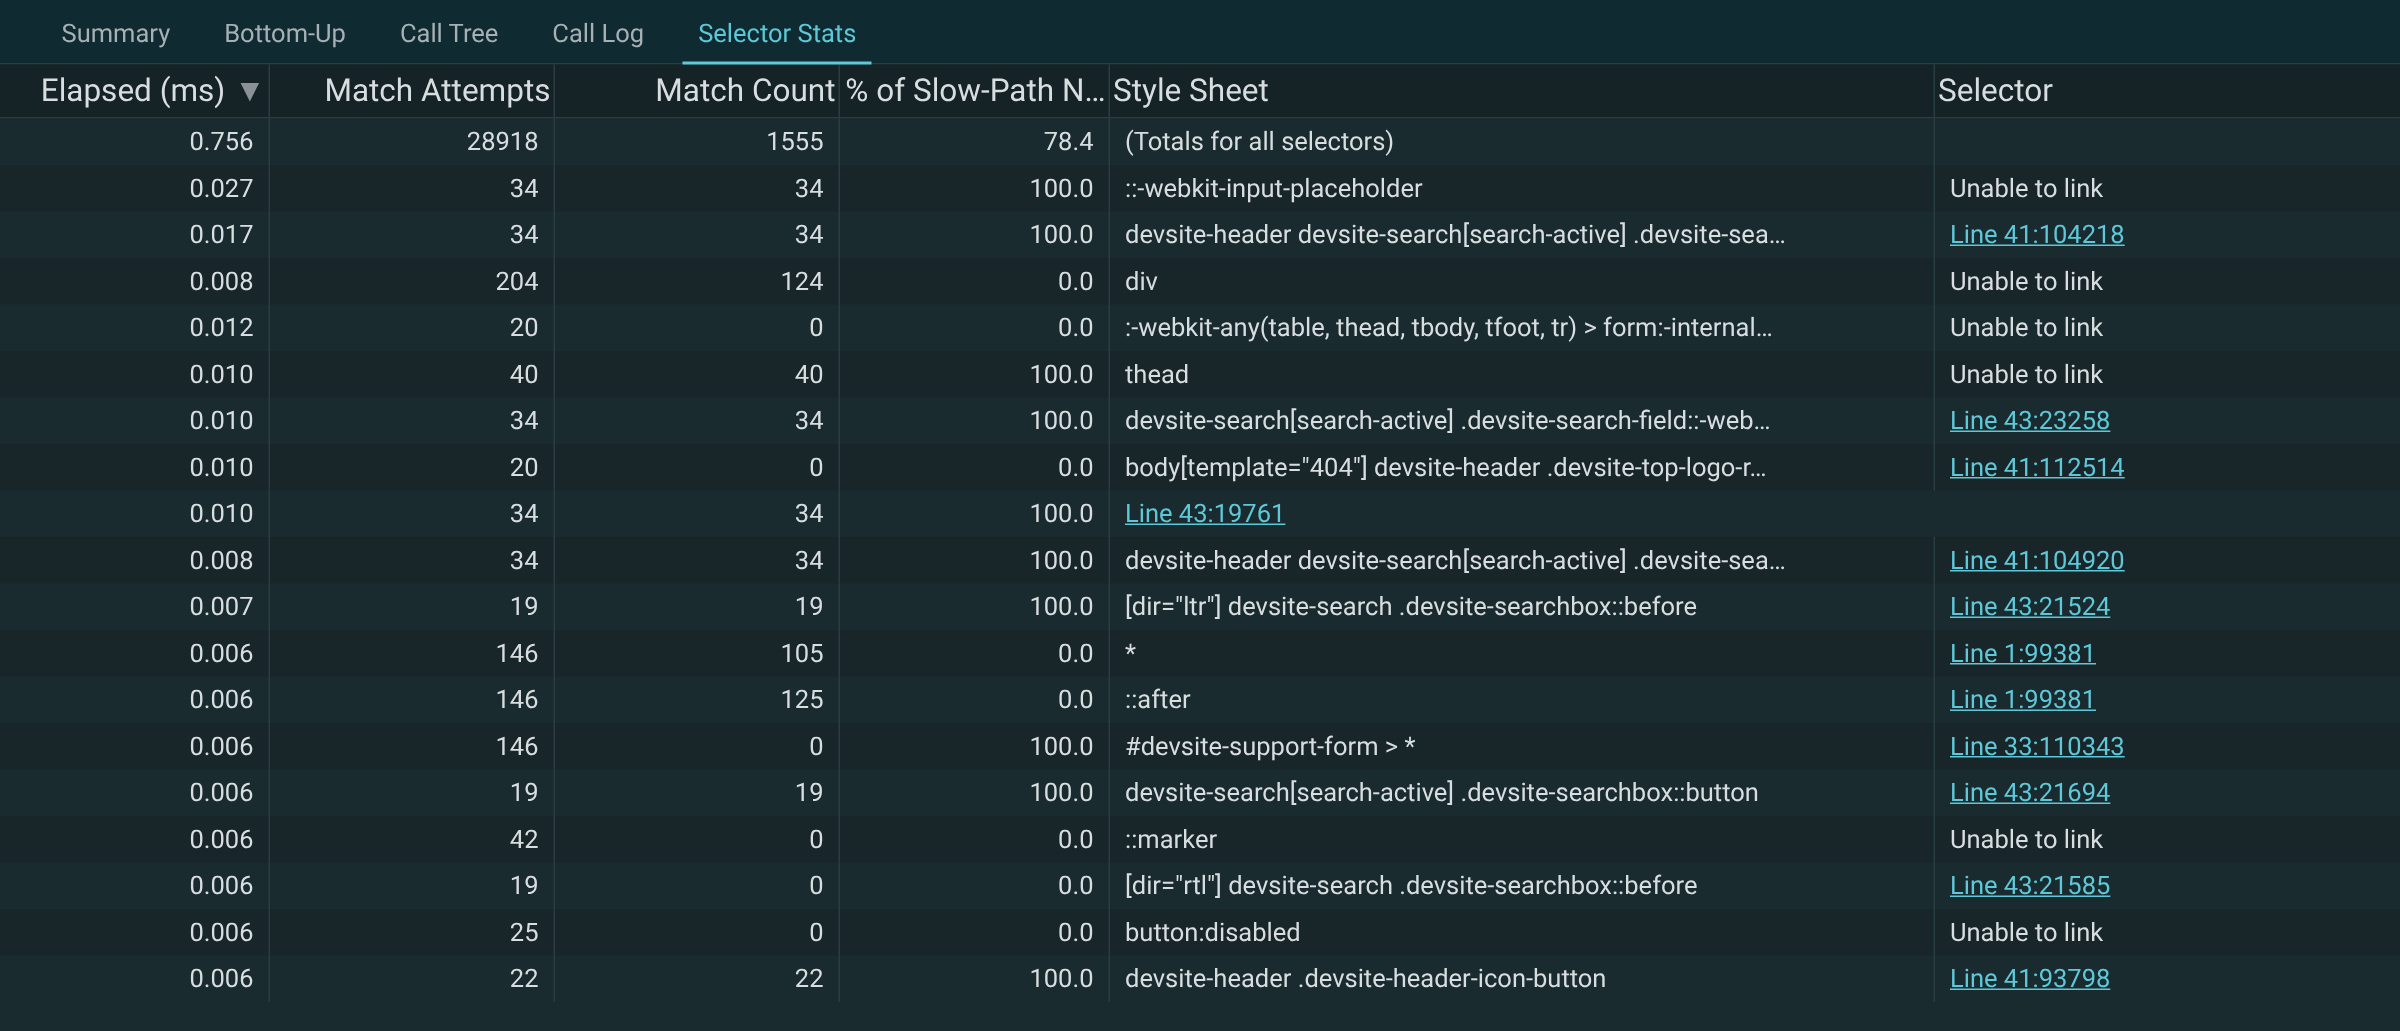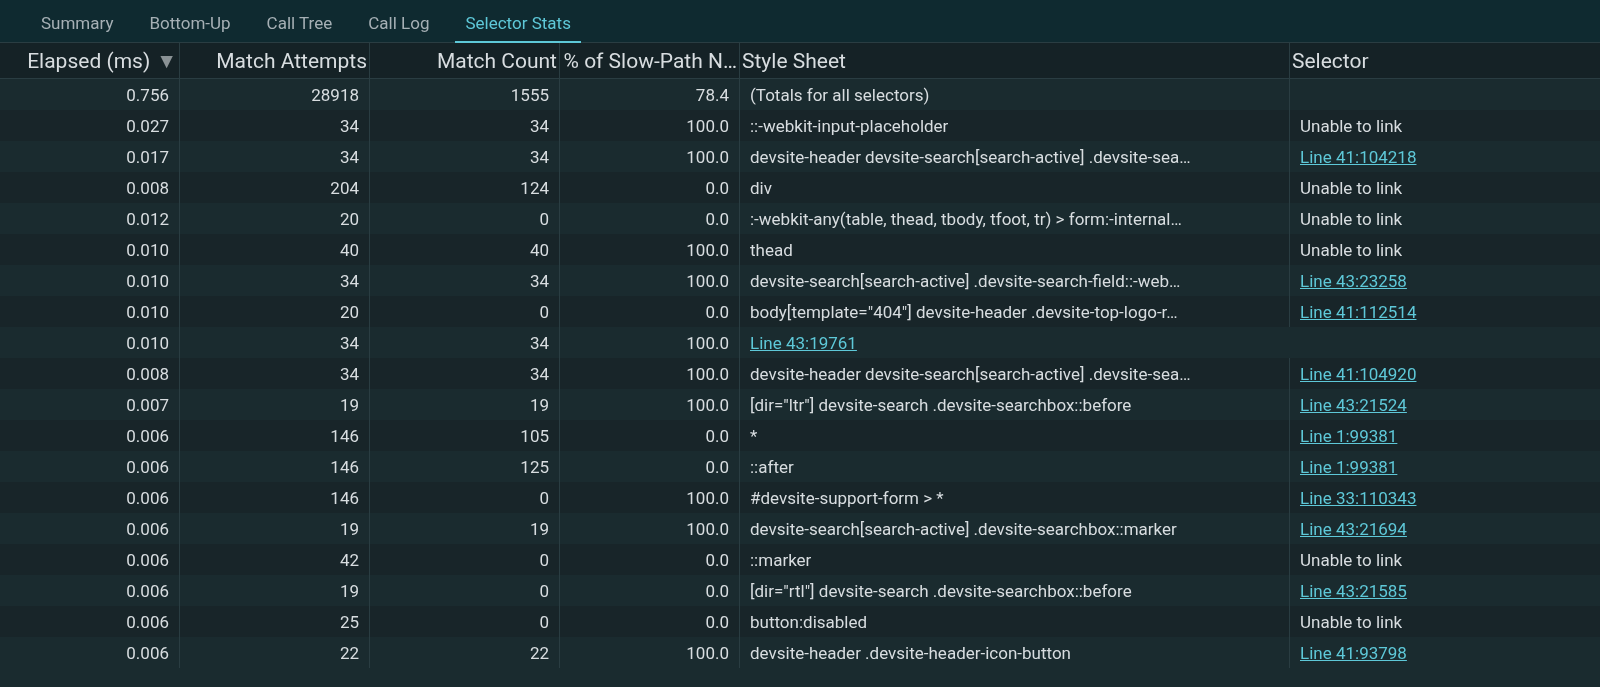--- a/index.html
+++ b/index.html
@@ -268,21 +268,21 @@
         <div class="td text">#devsite-support-form &gt; *</div>
         <div class="td text">
           <span class="link">Line 33:110343</span>
         </div>
       </div>
       <div class="trow">
         <div class="td num">0.006</div>
         <div class="td num">19</div>
         <div class="td num">19</div>
         <div class="td num">100.0</div>
-        <div class="td text">devsite-search[search-active] .devsite-searchbox::marker</div>
+        <div class="td text">devsite-search[search-active] .devsite-searchbox::button</div>
         <div class="td text">
           <span class="link">Line 43:21694</span>
         </div>
       </div>
       <div class="trow">
         <div class="td num">0.006</div>
         <div class="td num">42</div>
         <div class="td num">0</div>
         <div class="td num">0.0</div>
         <div class="td text">::marker</div>

